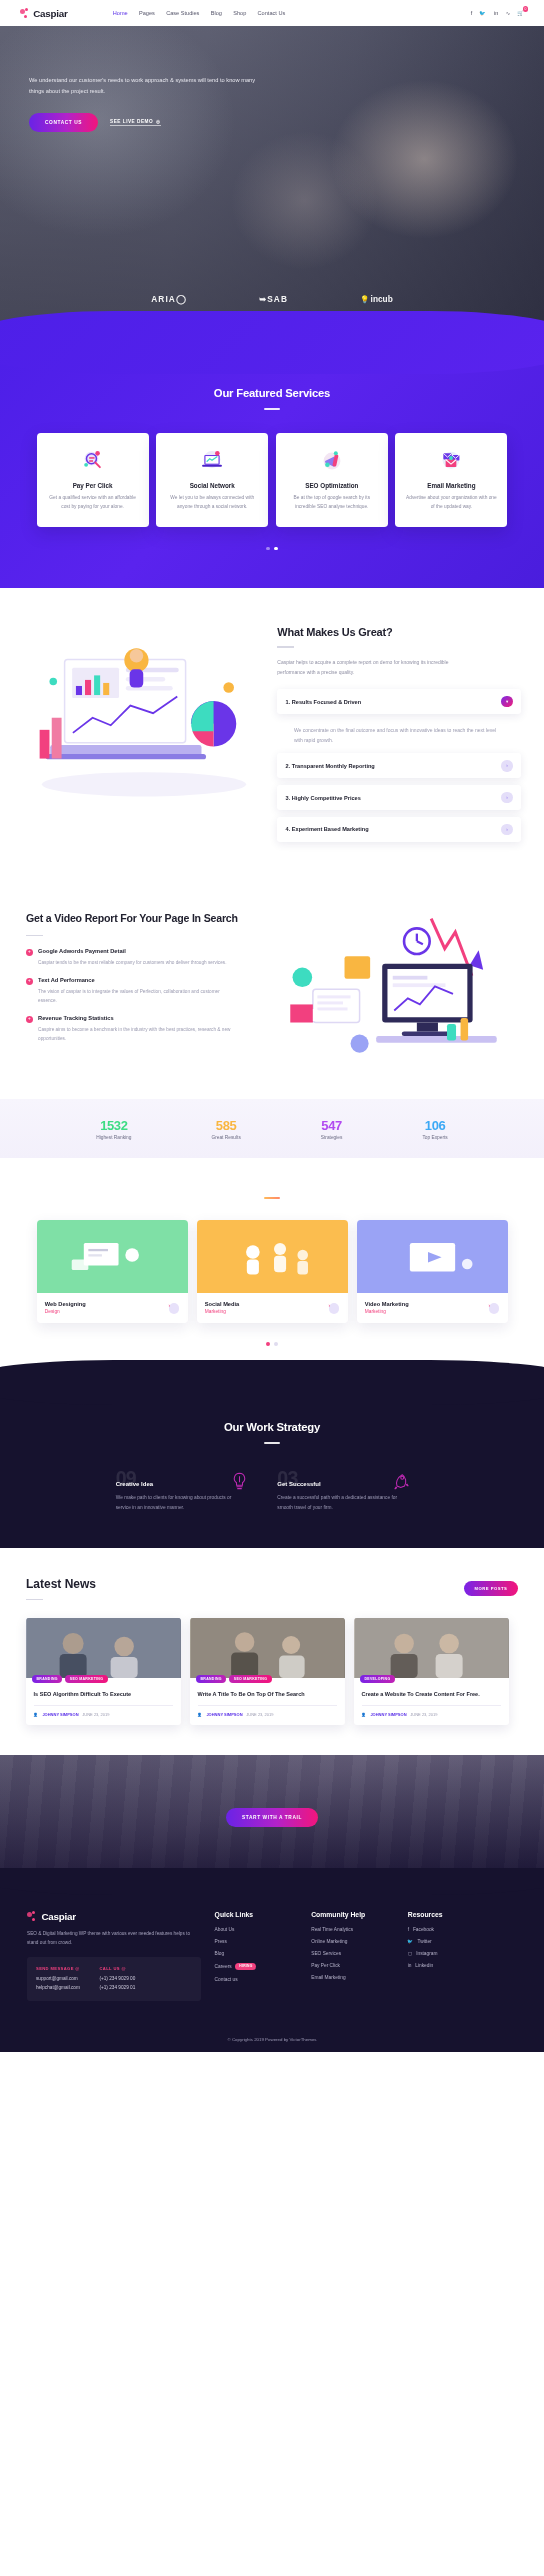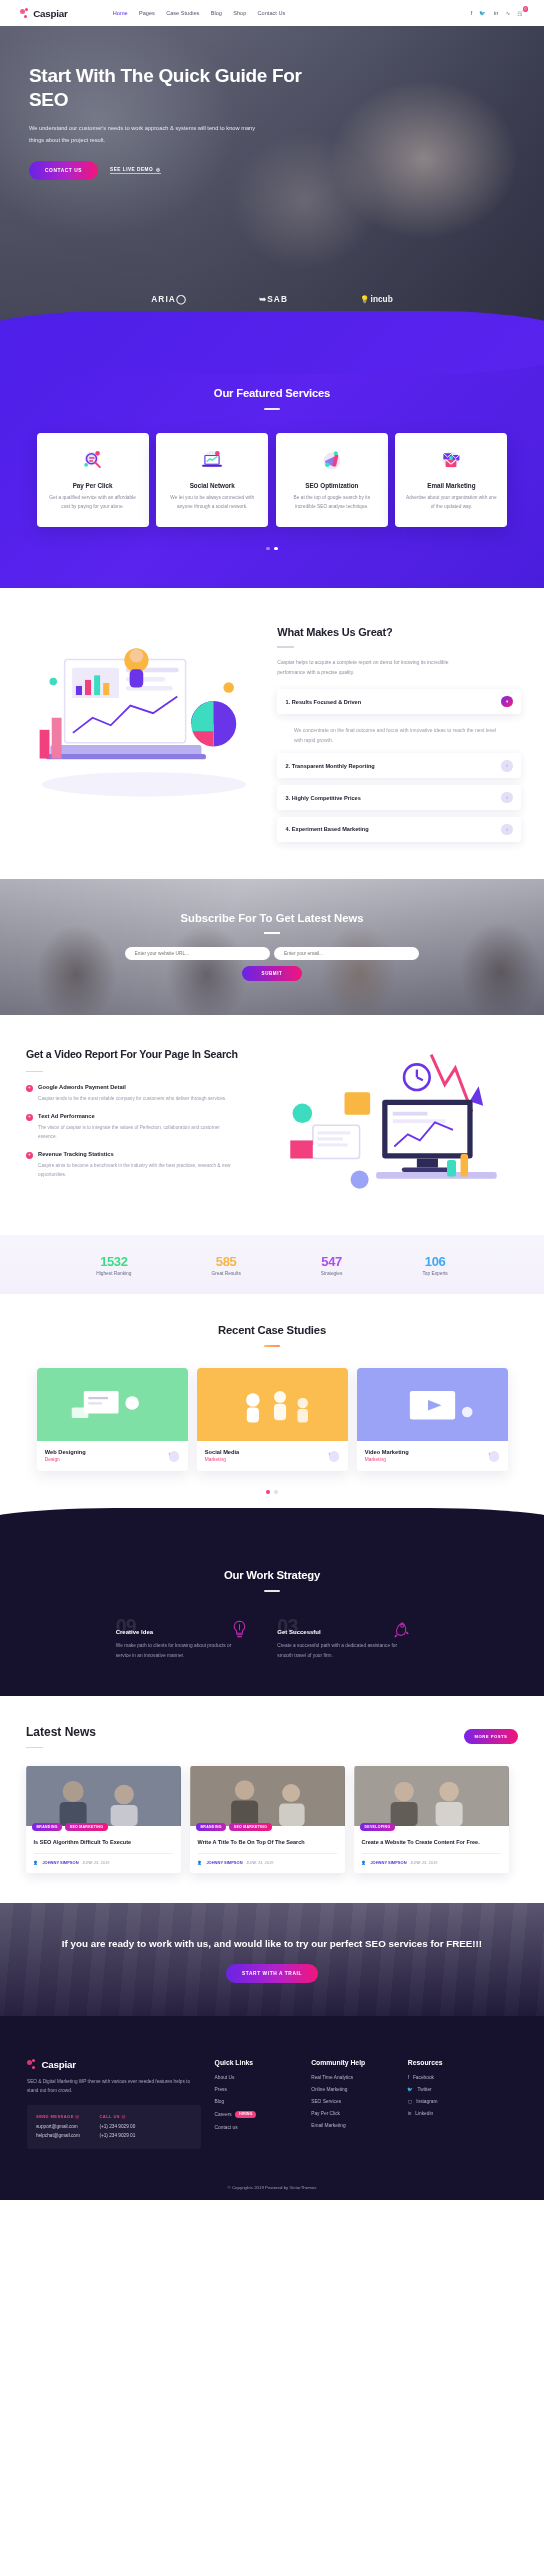--- a/index.html
+++ b/index.html
@@ -216,21 +216,20 @@
       <span class="si">in</span>
       <span class="si">∿</span>
       <span class="si cart">🛒
         <span class="cart-badge">0</span>
       </span>
     </div>
   </div>
 
   <div class="hero">
     <div class="hero-inner">
-      <h1>Start With The Quick Guide For SEO</h1>
       <p>We understand our customer's needs to work approach &amp; systems will tend to know many things about the project result.</p>
       <div class="hero-btns">
         <button class="btn-grad">CONTACT US</button>
         <a class="btn-ghost" href="#">
           <span>SEE LIVE DEMO</span>
           <span>◎</span>
         </a>
       </div>
     </div>
     <div class="clients">
@@ -366,31 +365,20 @@
           <span class="acc-btn">›</span>
         </div>
         <div class="acc-item">
           <h4>4. Experiment Based Marketing</h4>
           <span class="acc-btn">›</span>
         </div>
       </div>
     </div>
   </div>
 
-  <div class="subs">
-    <div class="subs-in">
-      <h2>Subscribe For To Get Latest News</h2>
-      <div class="d"></div>
-      <div class="subs-form">
-        <input type="text" placeholder="Enter your website URL..." style="">
-        <input type="text" placeholder="Enter your email..." style="">
-      </div>
-      <button class="subs-submit">SUBMIT</button>
-    </div>
-  </div>
 
   <div class="demo">
     <div class="demo-l">
       <h2>Get a Video Report For Your Page In Search</h2>
       <div class="dash"></div>
       <div class="feat">
         <span class="feat-ic">+</span>
         <div>
           <h4>Google Adwords Payment Detail</h4>
           <p>Caspiar tends to be the most reliable company for customers who deliver through services.</p>
@@ -454,21 +442,20 @@
       <div class="n" style="color:#b24cf0">547</div>
       <div class="l">Strategies</div>
     </div>
     <div class="stat">
       <div class="n" style="color:#3da9f5">106</div>
       <div class="l">Top Experts</div>
     </div>
   </div>
 
   <div class="cases">
-    <h2 class="sec-title dark">Recent Case Studies</h2>
     <div class="sec-dash pink"></div>
     <div class="case-grid">
       <div class="case">
         <div class="thumb" style="background:#7fe0a6">
           <svg width="151" height="73" viewBox="0 0 200 96">
               <rect x="62" y="30" width="46" height="30" rx="2" fill="#fff"></rect>
               <rect x="68" y="38" width="26" height="3" fill="#c9c9dd"></rect>
               <rect x="68" y="45" width="18" height="3" fill="#e2e2ee"></rect>
               <circle cx="126" cy="46" r="9" fill="#fff"></circle>
               <rect x="46" y="52" width="22" height="14" rx="2" fill="#fff" opacity=".85"></rect>
@@ -633,21 +620,20 @@
             <span>👤</span>
             <b>JOHNNY SIMPSON</b>
             <span>JUNE 23, 2019</span>
           </div>
         </div>
       </div>
     </div>
   </div>
 
   <div class="cta">
-    <h2>If you are ready to work with us, and would like to try our perfect SEO services for FREE!!!</h2>
     <button class="btn-grad">START WITH A TRAIL</button>
   </div>
 
   <div class="footer">
     <div class="footer-curve"></div>
     <div class="footer-in">
       <div class="f-brand">
         <div class="f-logo">
           <span class="logo-mark">
               <i></i>

